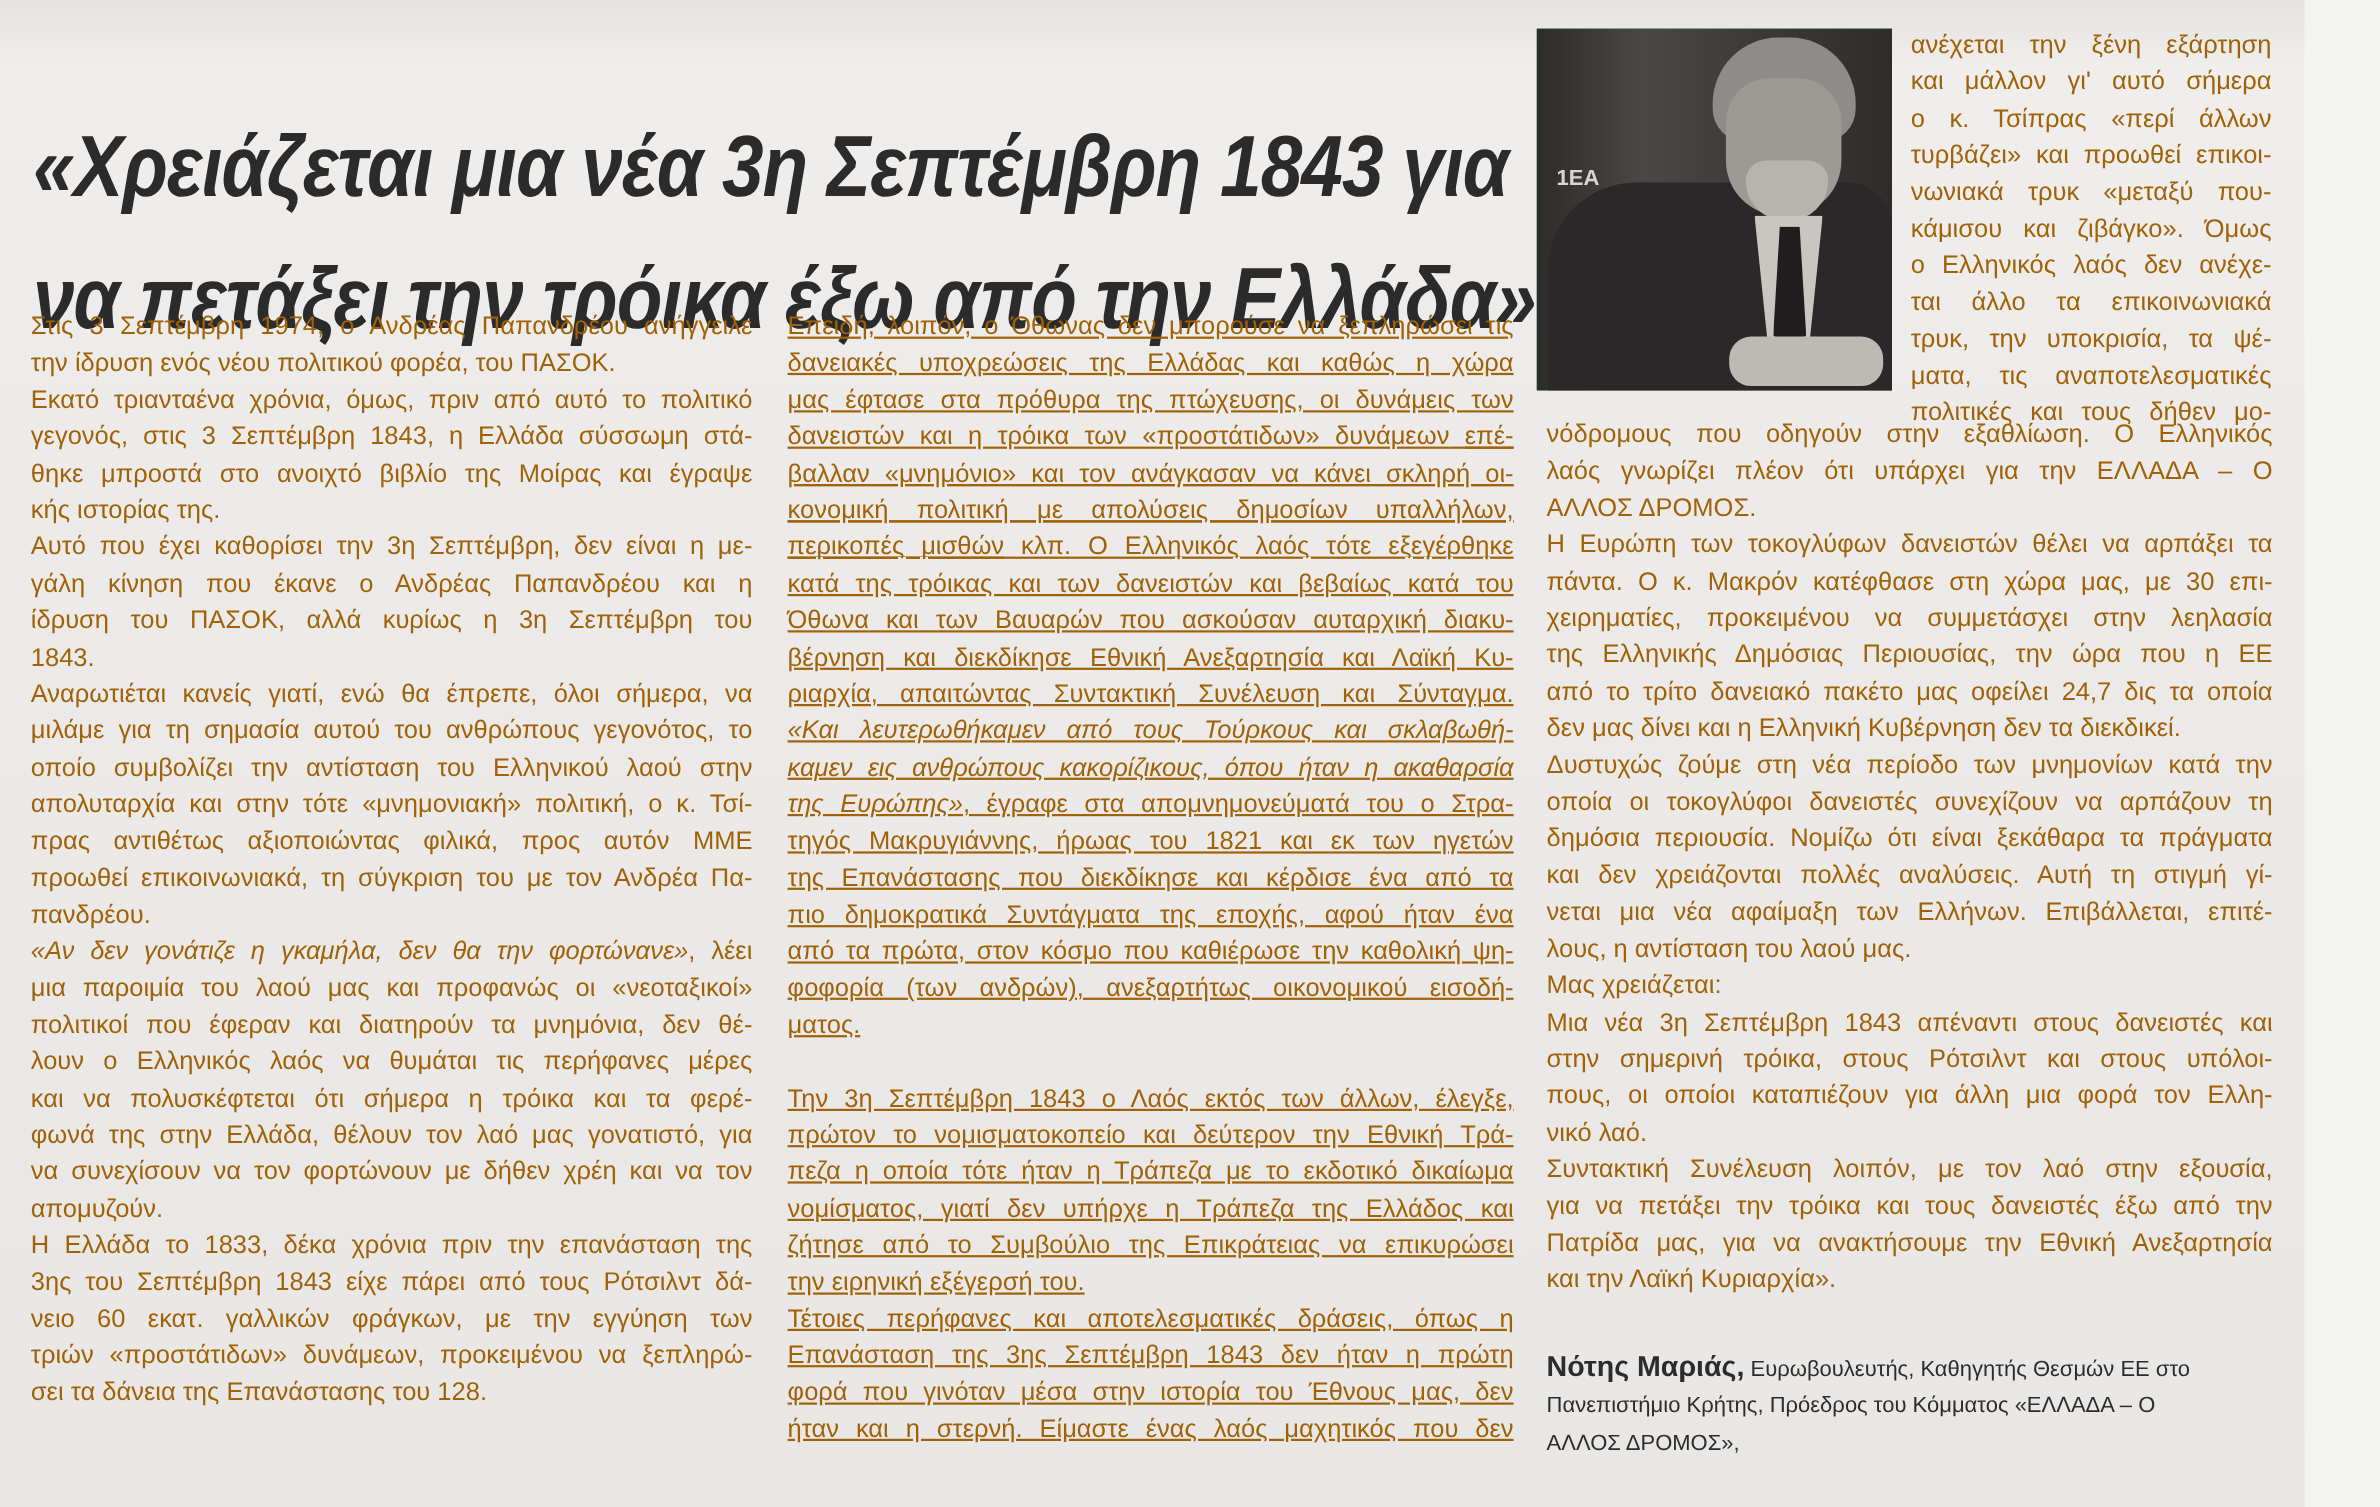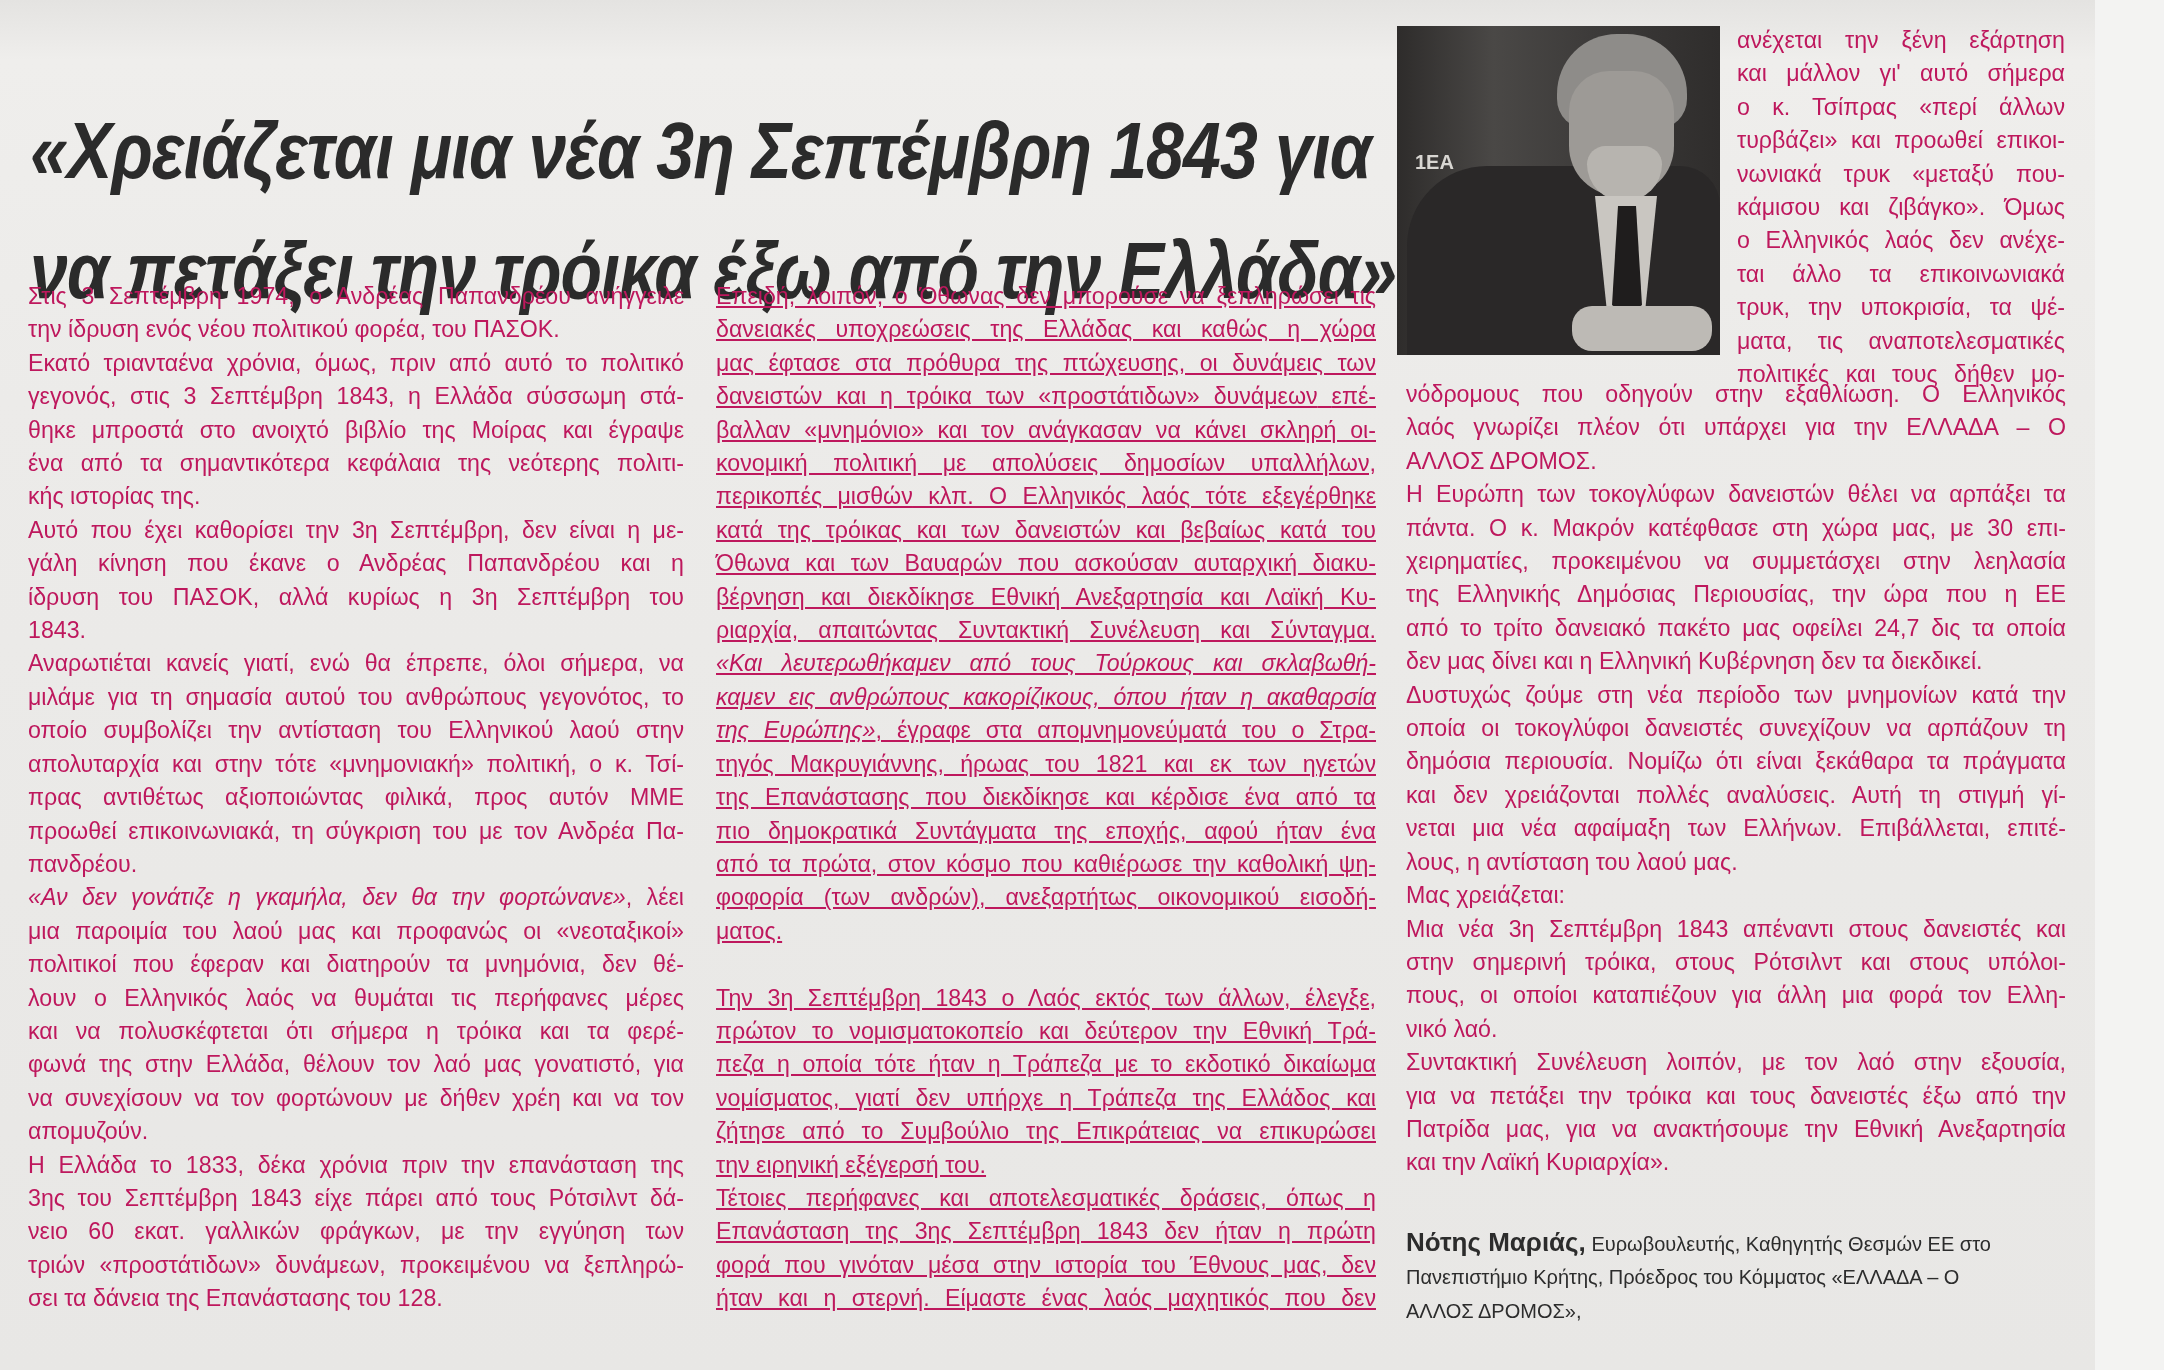--- a/index.html
+++ b/index.html
@@ -24,21 +24,21 @@
     font-weight: bold; font-style: italic;
     font-size: 79px; line-height: 120px;
     color: #2b2b2b; letter-spacing: -1px;
     transform: scaleX(0.86); transform-origin: left top;
     white-space: nowrap;
   }
   .headline .hl { display: block; }
   .col {
     position: absolute; top: 280px;
     font-size: 23.2px; line-height: 33.4px;
-    color: #be185d;
+    color: #a16207;
   }
   .col .ln { display: block; white-space: nowrap; text-align: justify; text-align-last: justify; }
   .col .ln.last { text-align-last: left; }
   .col .it { font-style: italic; }
   .col .ul { text-decoration: underline; }
   .col .gap { display: block; height: 33.4px; }
   .c1 { left: 28px; width: 656px; }
   .c2 { left: 716px; width: 660px; text-decoration: underline; }
   .c3top { left: 1737px; top: 24px; width: 328px; }
   .c3 { left: 1406px; top: 378px; width: 660px; }
@@ -92,21 +92,20 @@
   <div class="tie"></div>
   <div class="hands"></div>
 </div>
 
 <div class="col c1">
   <span class="ln">Στις 3 Σεπτέμβρη 1974, ο Ανδρέας Παπανδρέου ανήγγειλε</span>
   <span class="ln last">την ίδρυση ενός νέου πολιτικού φορέα, του ΠΑΣΟΚ.</span>
   <span class="ln">Εκατό τριανταένα χρόνια, όμως, πριν από αυτό το πολιτικό</span>
   <span class="ln">γεγονός, στις 3 Σεπτέμβρη 1843, η Ελλάδα σύσσωμη στά-</span>
   <span class="ln">θηκε μπροστά στο ανοιχτό βιβλίο της Μοίρας και έγραψε</span>
-  <span class="ln">ένα από τα σημαντικότερα κεφάλαια της νεότερης πολιτι-</span>
   <span class="ln last">κής ιστορίας της.</span>
   <span class="ln">Αυτό που έχει καθορίσει την 3η Σεπτέμβρη, δεν είναι η με-</span>
   <span class="ln">γάλη κίνηση που έκανε ο Ανδρέας Παπανδρέου και η</span>
   <span class="ln">ίδρυση του ΠΑΣΟΚ, αλλά κυρίως η 3η Σεπτέμβρη του</span>
   <span class="ln last">1843.</span>
   <span class="ln">Αναρωτιέται κανείς γιατί, ενώ θα έπρεπε, όλοι σήμερα, να</span>
   <span class="ln">μιλάμε για τη σημασία αυτού του ανθρώπους γεγονότος, το</span>
   <span class="ln">οποίο συμβολίζει την αντίσταση του Ελληνικού λαού στην</span>
   <span class="ln">απολυταρχία και στην τότε «μνημονιακή» πολιτική, ο κ. Τσί-</span>
   <span class="ln">πρας αντιθέτως αξιοποιώντας φιλικά, προς αυτόν ΜΜΕ</span>

